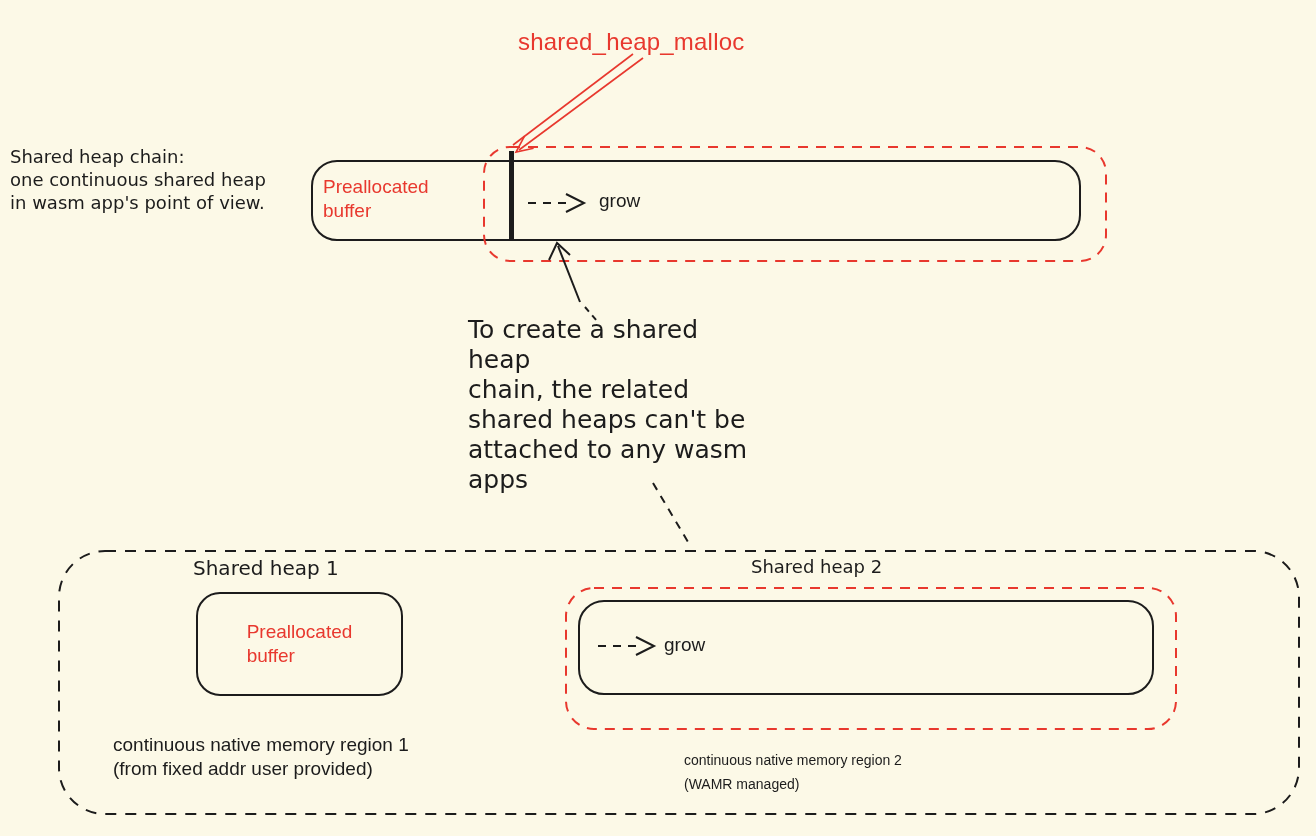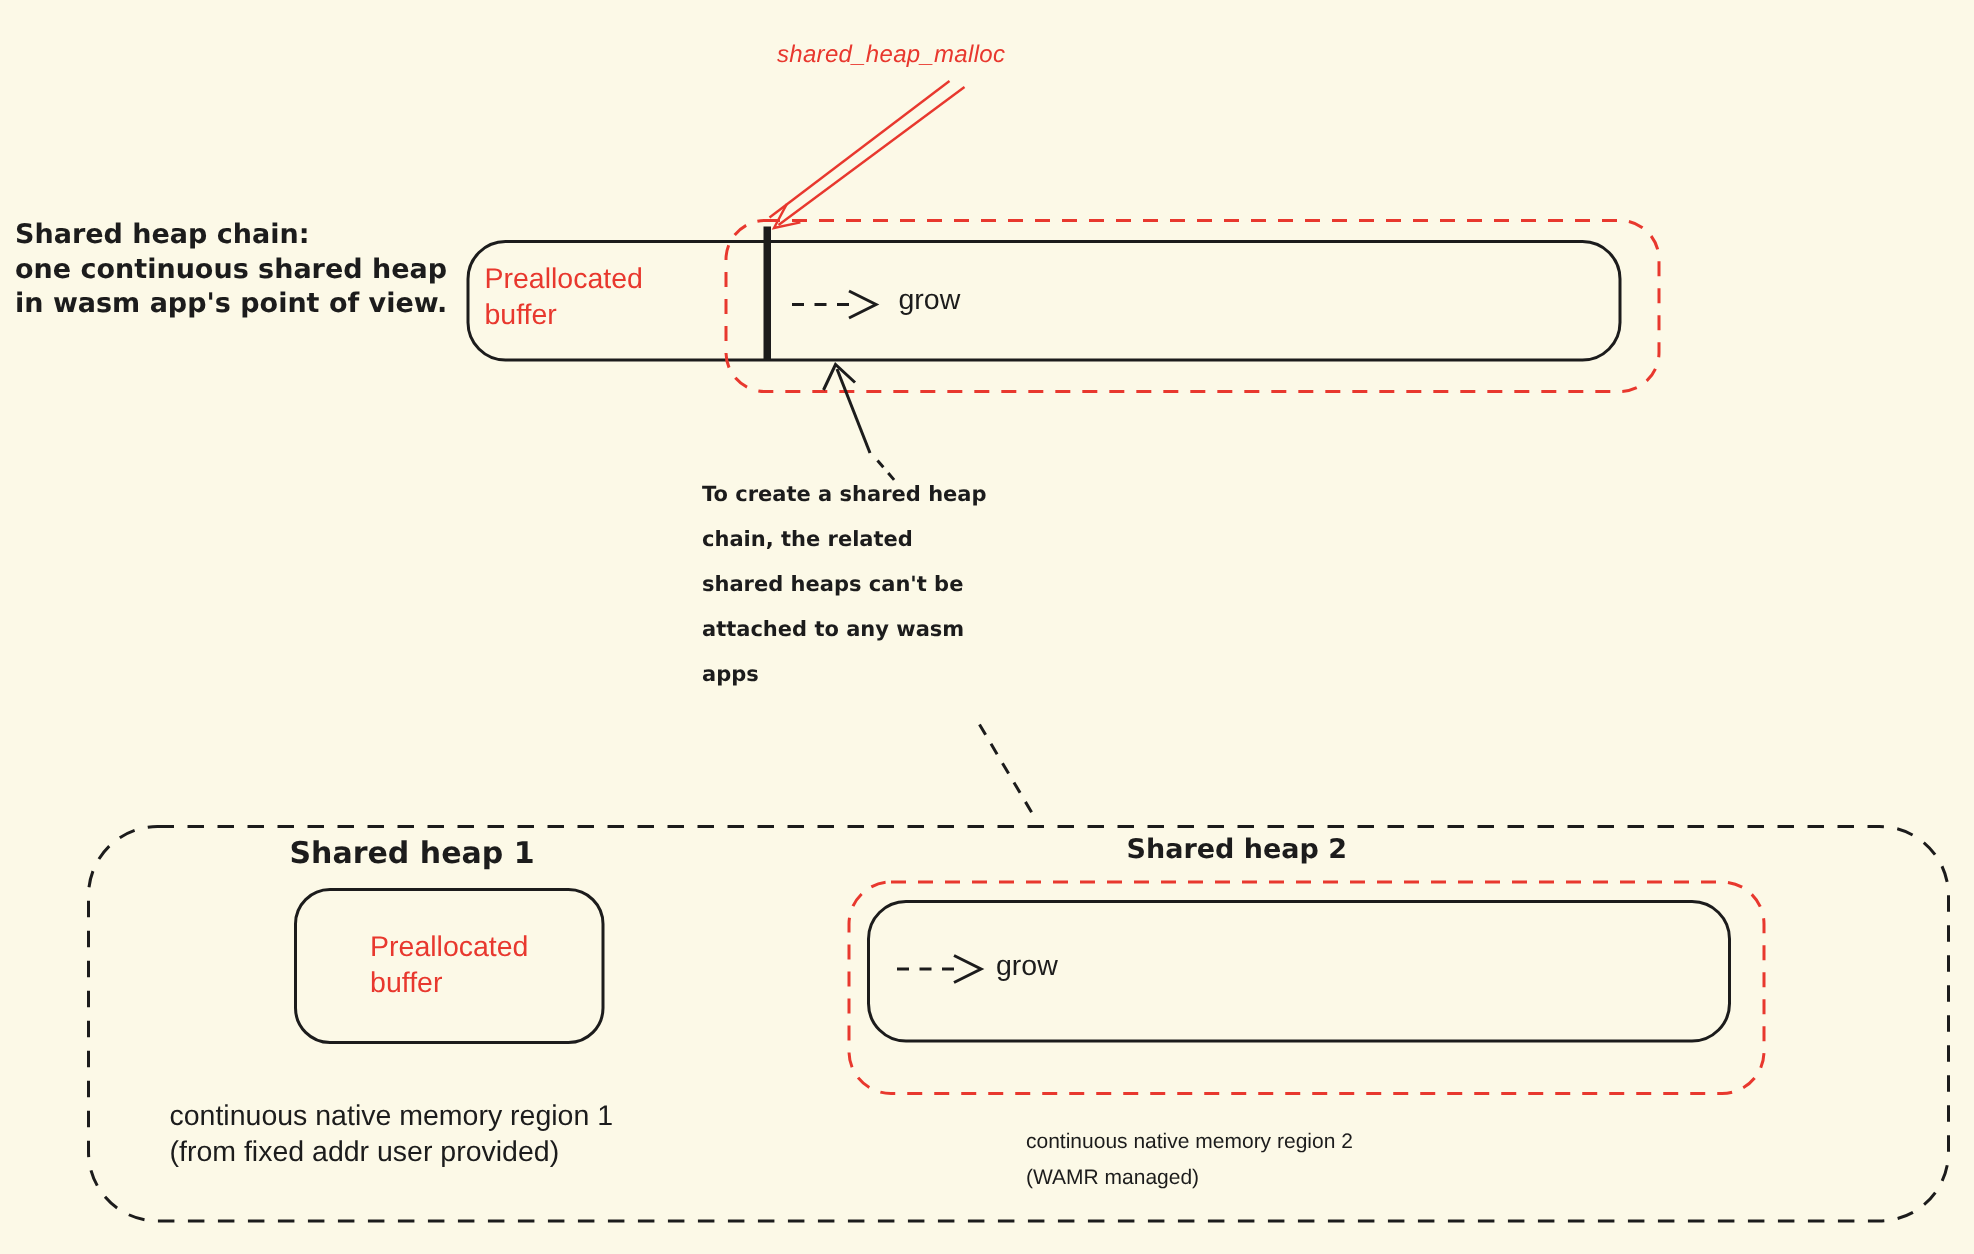--- a/index.html
+++ b/index.html
@@ -10,43 +10,43 @@
     background: var(--background, #fcf9e7);
     font-family: "Liberation Sans", sans-serif;
     color: var(--ink, #1c1c1c);
     overflow: hidden;
   }
   .canvas { position: relative; width: 1316px; height: 836px; }
   .abs { position: absolute; }
   .pre { white-space: pre-line; }
   .center { text-align: left; }
   .red { color: var(--accent-red, #e8382e); }
-  .hand { font-family: "DejaVu Sans", sans-serif; font-weight: bold; }
+  .hand { font-family: "DejaVu Sans", sans-serif; }
   svg { display: block; overflow: visible; }
   .ink-stroke { color: var(--ink, #1c1c1c); }
   .red-stroke { color: var(--accent-red, #e8382e); }
 
-  #malloc-label { left: 518px; top: 28px; font-size: 16px; letter-spacing: .2px; font-style: italic; }
+  #malloc-label { left: 518px; top: 28px; font-size: 24px; letter-spacing: .2px; }
   #malloc-arrow { left: 505px; top: 52px; }
 
   #chain-caption { left: 10px; top: 145px; font-size: 18px; line-height: 23px; }
 
   #main-bar {
     left: 311px; top: 160px; width: 766px; height: 77px;
     border: 2.5px solid var(--ink, #1c1c1c); border-radius: 26px;
   }
   #prealloc-top { left: 323px; top: 175px; width: 160px; font-size: 19px; line-height: 24px; }
   #divider { left: 509px; top: 151px; width: 5px; height: 89px; background: var(--ink, #1c1c1c); }
   #red-outline-top { left: 482px; top: 145px; }
 
   #grow-arrow-top { left: 526px; top: 189px; }
   #grow-label-top { left: 599px; top: 190px; font-size: 19px; }
 
   #note-pointer { left: 540px; top: 236px; }
-  #note-text { left: 468px; top: 315px; width: 295px; font-size: 14px; line-height: 30px; }
+  #note-text { left: 468px; top: 315px; width: 295px; font-size: 25px; line-height: 30px; }
   #connector { left: 645px; top: 477px; }
 
   #group-box { left: 57px; top: 549px; }
 
   #heap1-title { left: 193px; top: 556px; width: 200px; font-size: 20px; }
   #heap1-box {
     left: 196px; top: 592px; width: 203px; height: 100px;
     border: 2.5px solid var(--ink, #1c1c1c); border-radius: 24px;
     display: flex; align-items: center; justify-content: center;
   }

